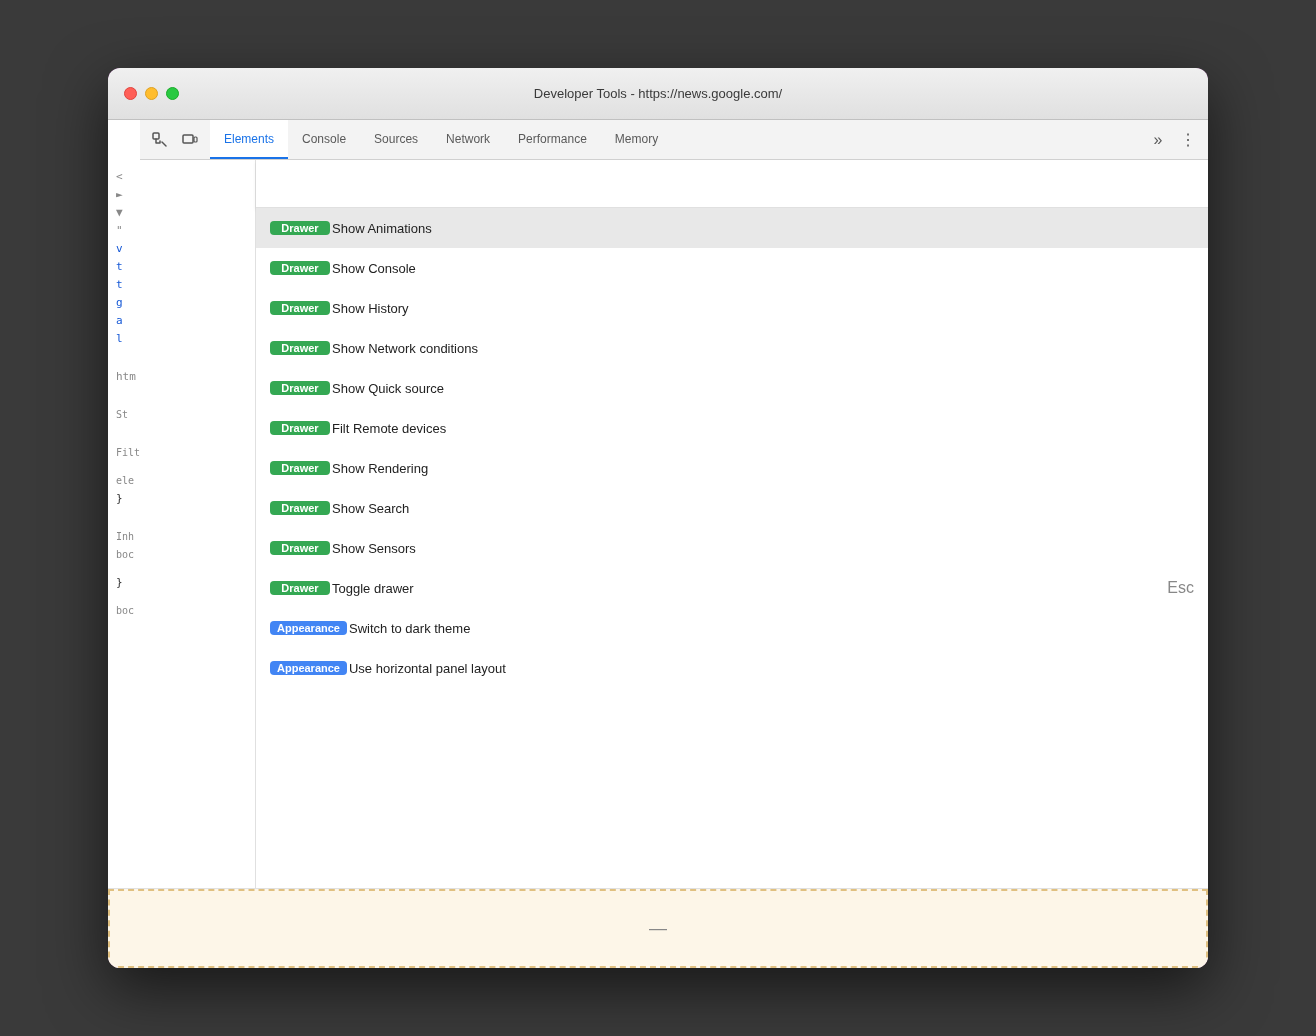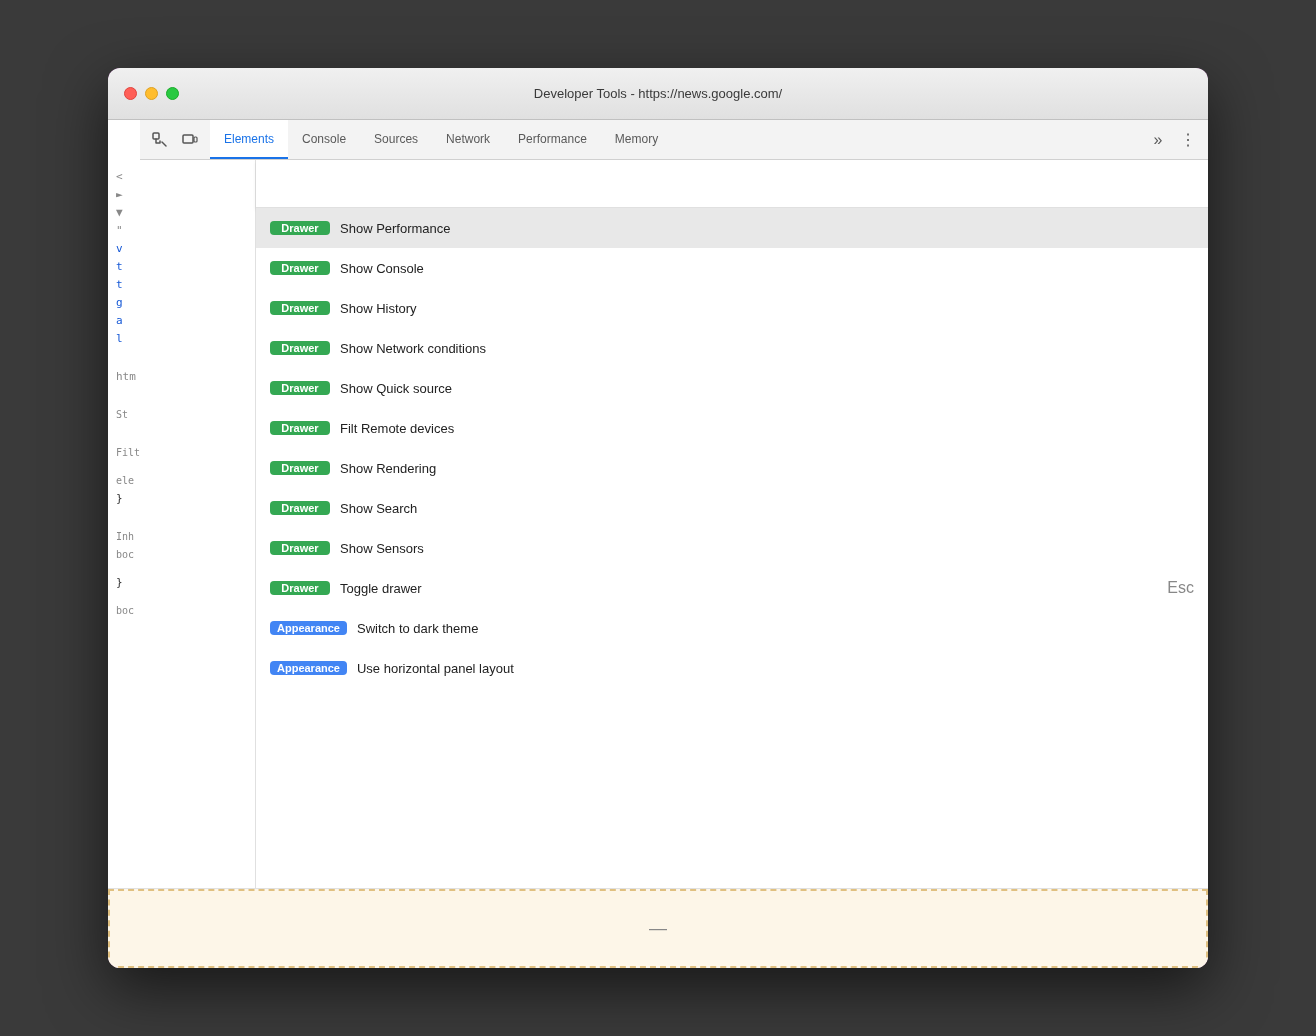--- a/index.html
+++ b/index.html
@@ -202,21 +202,21 @@
       background: #fff;
       overflow-y: auto;
     }
 
     .command-item {
       display: flex;
       align-items: center;
       padding: 0 14px;
       height: 40px;
       cursor: pointer;
-      gap: 10px;
+      gap: 2px;
     }
 
     .command-item:first-child {
       background: #e8e8e8;
     }
 
     .command-badge {
       display: inline-flex;
       align-items: center;
       justify-content: center;
@@ -371,21 +371,21 @@
       </div>
 
       <div class="command-overlay">
         <div class="command-input-area">
           <input class="command-input" type="text" value="" autofocus="" placeholder="" style="">
         </div>
         <div class="command-list">
 
         <div class="command-item">
               <span class="command-badge badge-drawer">Drawer</span>
-              <span class="command-label">Show Performance</span>
+              <span class="command-label">Show Animations</span>
             </div>
             <div class="command-item">
               <span class="command-badge badge-drawer">Drawer</span>
               <span class="command-label">Show Console</span>
             </div>
             <div class="command-item">
               <span class="command-badge badge-drawer">Drawer</span>
               <span class="command-label">Show History</span>
             </div>
             <div class="command-item">

